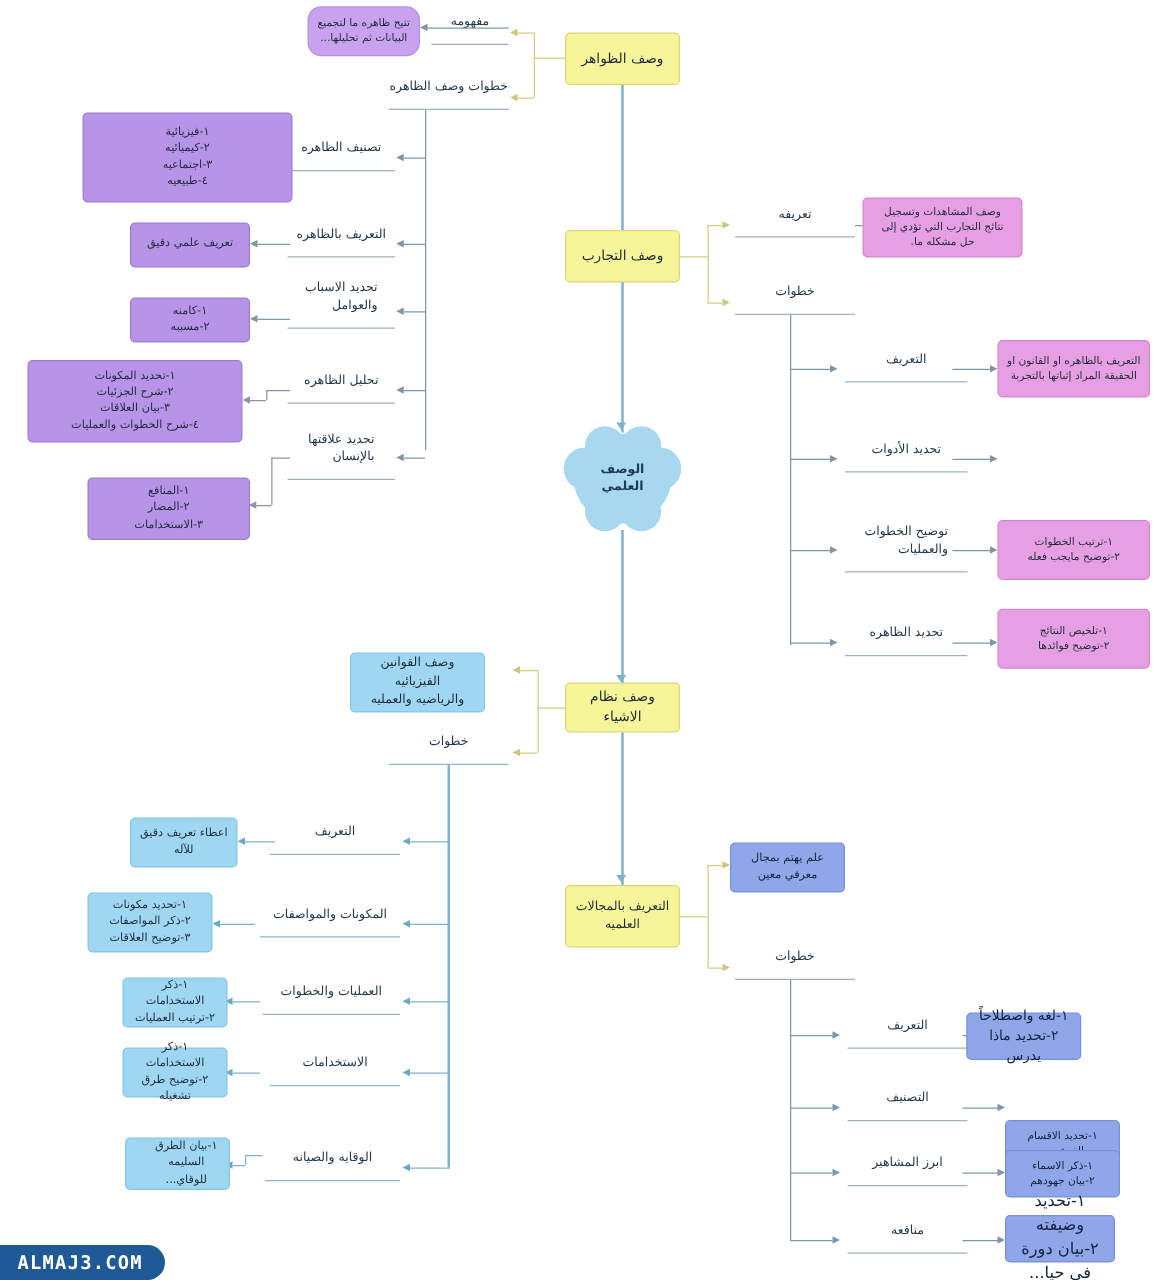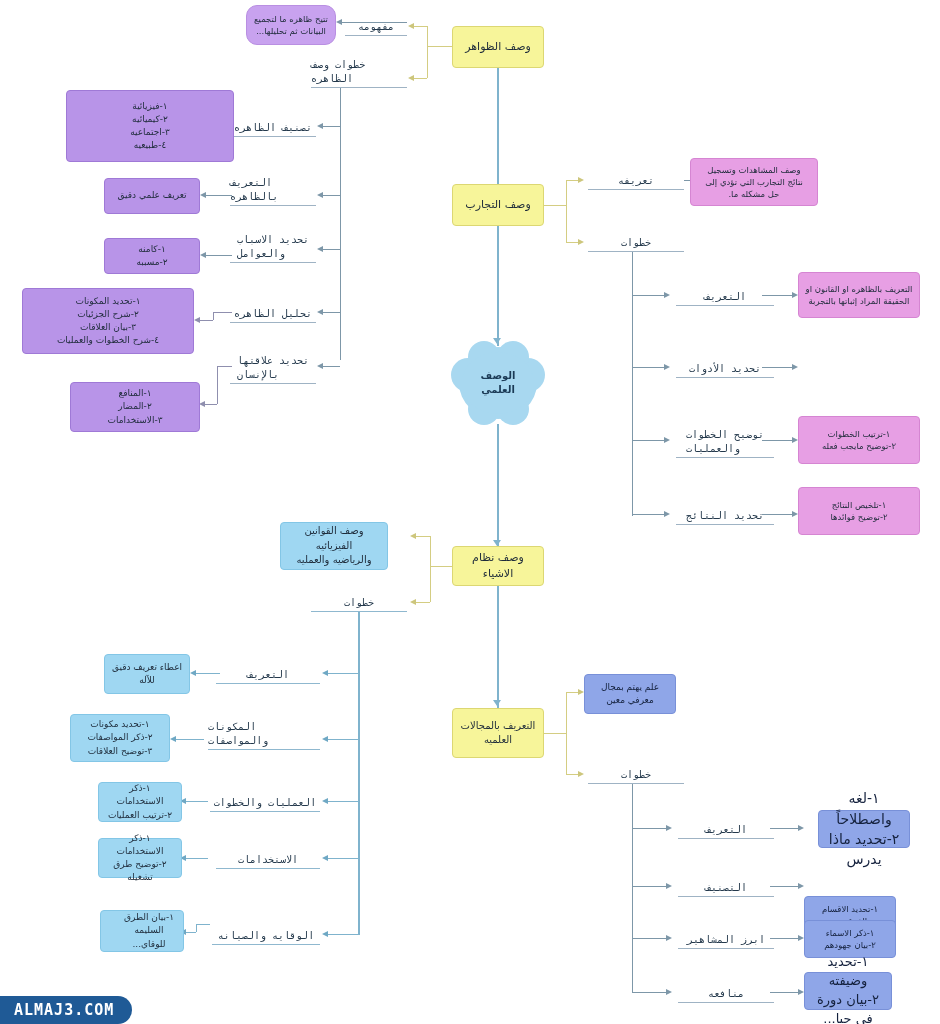--- a/index.html
+++ b/index.html
@@ -27,24 +27,23 @@
   .periwinkle{background:#8fa6e8;border:1px solid #7890d8;}
   .cloud{
     background:#a8d8f0;border:none;border-radius:50% 50% 50% 50%/50% 50% 50% 50%;
     box-shadow:0 0 0 0 transparent;
   }
 
   
   .label{
     position:absolute;box-sizing:border-box;
     display:flex;align-items:flex-end;justify-content:center;
-    text-align:left;color:#24394c;direction:rtl;
+    text-align:right;color:#24394c;direction:rtl;
     white-space:pre-line;line-height:1.4;
-    padding-bottom:1px;
-    font-family:Liberation Mono, monospace;
+    padding-bottom:11px;
   }
   .label::after{
     content:"";position:absolute;left:0;right:0;bottom:0;
     height:1px;background:#9fb3c4;
   }
   .label.u-blue::after{background:#8fb8cf;}
 
   
   .ln{position:absolute;background:#7d97a8;}
   .ln.h{height:1px;}
@@ -254,21 +253,21 @@
   <div class="ln h" style="left:762px;top:440px;width:32px;"></div>
   <div class="arrow right" style="left:792px;top:437px;"></div>
   <div class="node magenta" style="left:798px;top:416px;width:122px;height:48px;font-size:8.5px;">
     <span>١-ترتيب الخطوات
 ٢-توضيح مايجب فعله</span>
   </div>
 
   <div class="ln h" style="left:632px;top:514px;width:32px;"></div>
   <div class="arrow right" style="left:664px;top:511px;"></div>
   <div class="label" style="left:676px;top:503px;width:98px;height:22px;font-size:10px;">
-    <span>تحديد النتائج</span>
+    <span>تحديد الظاهره</span>
   </div>
   <div class="ln h" style="left:762px;top:514px;width:32px;"></div>
   <div class="arrow right" style="left:792px;top:511px;"></div>
   <div class="node magenta" style="left:798px;top:487px;width:122px;height:48px;font-size:8.5px;">
     <span>١-تلخيص النتائج
 ٢-توضيح فوائدها</span>
   </div>
 
   <div class="node yellow" style="left:452px;top:546px;width:92px;height:40px;font-size:11px;">
     <span>وصف نظام الاشياء</span>
@@ -378,21 +377,21 @@
 
   <div class="ln v" style="left:632px;top:784px;height:208px;"></div>
 
   <div class="ln h" style="left:632px;top:828px;width:34px;"></div>
   <div class="arrow right" style="left:666px;top:825px;"></div>
   <div class="label" style="left:678px;top:817px;width:96px;height:22px;font-size:10px;">
     <span>التعريف</span>
   </div>
   <div class="ln h" style="left:770px;top:828px;width:30px;"></div>
   <div class="arrow right" style="left:798px;top:825px;"></div>
-  <div class="node periwinkle" style="left:818px;top:810px;width:92px;height:38px;font-size:14px;color:#14213d;">
+  <div class="node periwinkle" style="left:773px;top:810px;width:92px;height:38px;font-size:11px;color:#14213d;">
     <span>١-لغه واصطلاحاً
 ٢-تحديد ماذا يدرس</span>
   </div>
 
   <div class="ln h" style="left:632px;top:886px;width:34px;"></div>
   <div class="arrow right" style="left:666px;top:883px;"></div>
   <div class="label" style="left:678px;top:875px;width:96px;height:22px;font-size:10px;">
     <span>التصنيف</span>
   </div>
   <div class="ln h" style="left:770px;top:886px;width:30px;"></div>

